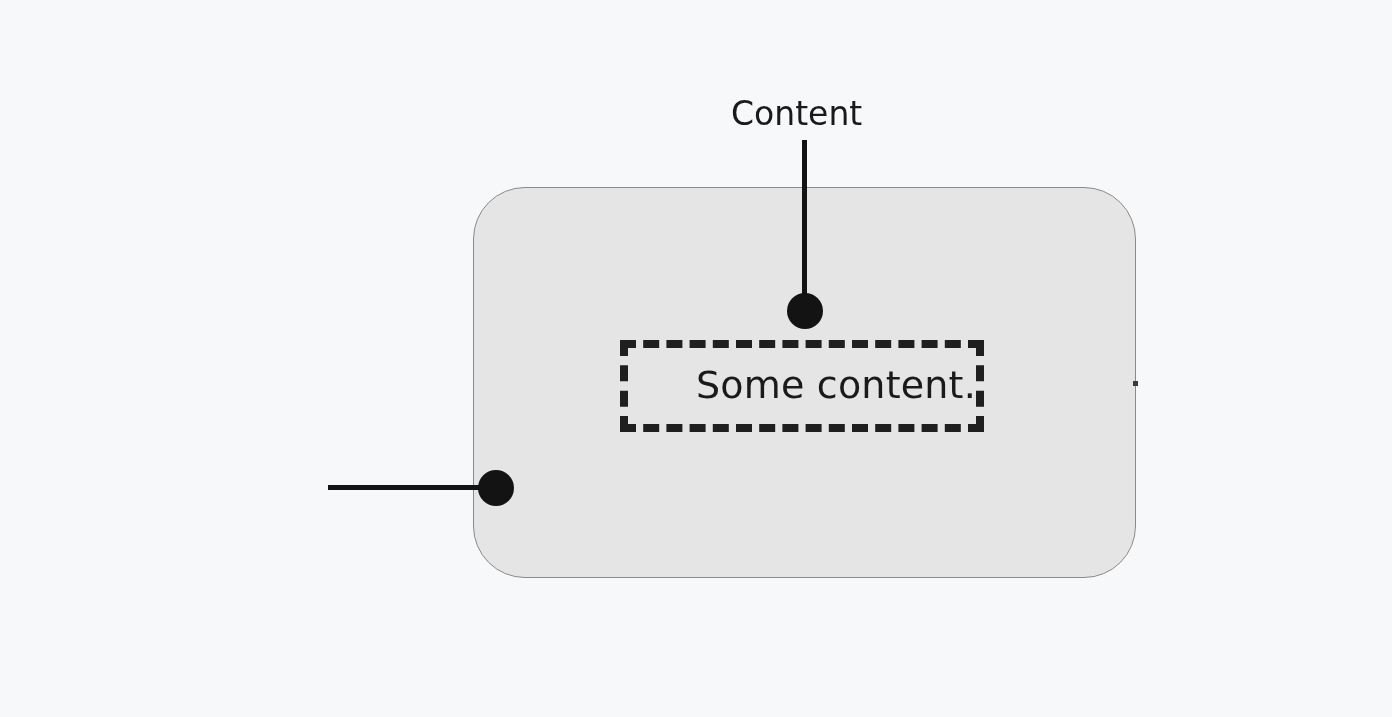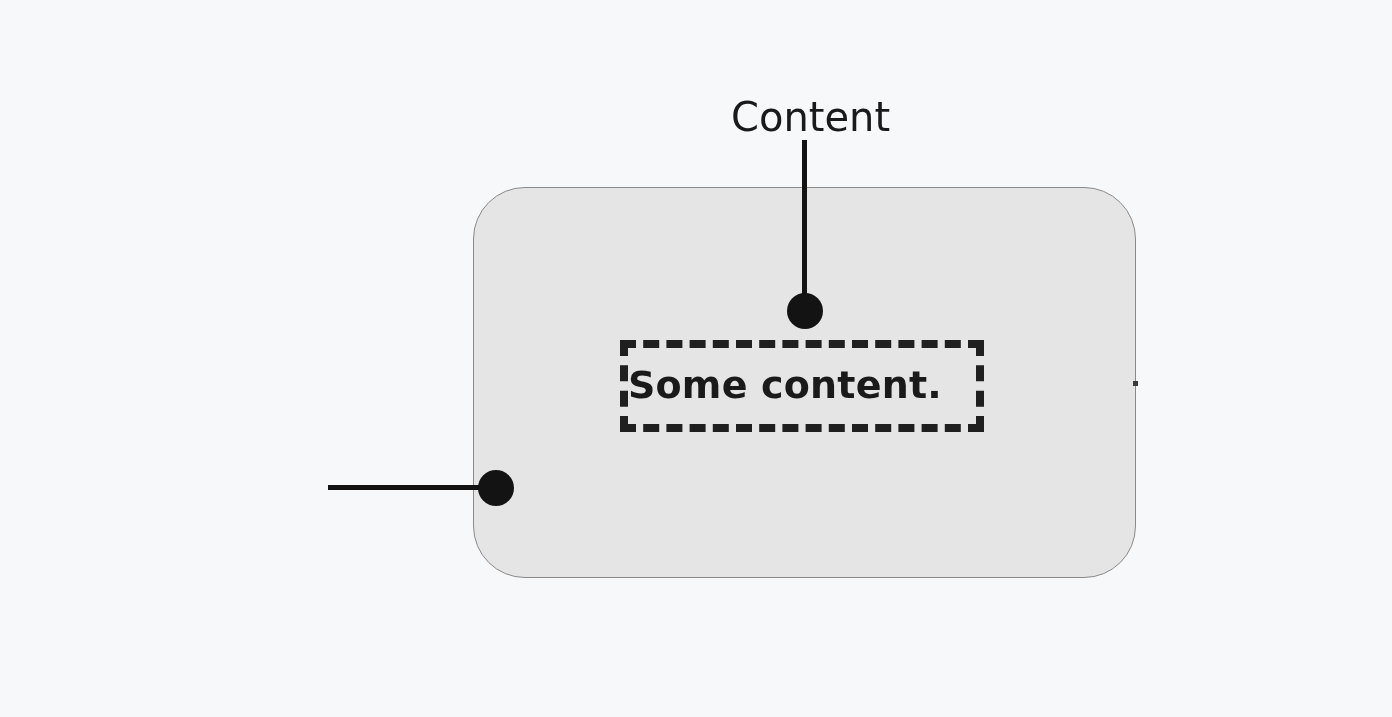--- a/index.html
+++ b/index.html
@@ -38,36 +38,35 @@
   .content-box {
     position: absolute;
     left: 620px;
     top: 340px;
     width: 364px;
     height: 92px;
     box-sizing: border-box;
     border: 8px dashed #1f1f1f;
     display: flex;
     align-items: center;
-    justify-content: flex-start;
-    font-weight: bold;
+    justify-content: flex-end;
   }
   .content-box-text {
     font-size: 38px;
     line-height: 1;
     color: #1a1a1a;
     letter-spacing: 0.2px;
     white-space: nowrap;
     padding-bottom: 2px;
   }
 
   
   .callout-label {
     position: absolute;
-    font-size: 40px;
+    font-size: 33px;
     line-height: 1;
     color: #1a1a1a;
     white-space: nowrap;
   }
   #label-content {
     left: 731px;
     top: 97px;
   }
   #label-container {
     left: 144px;

